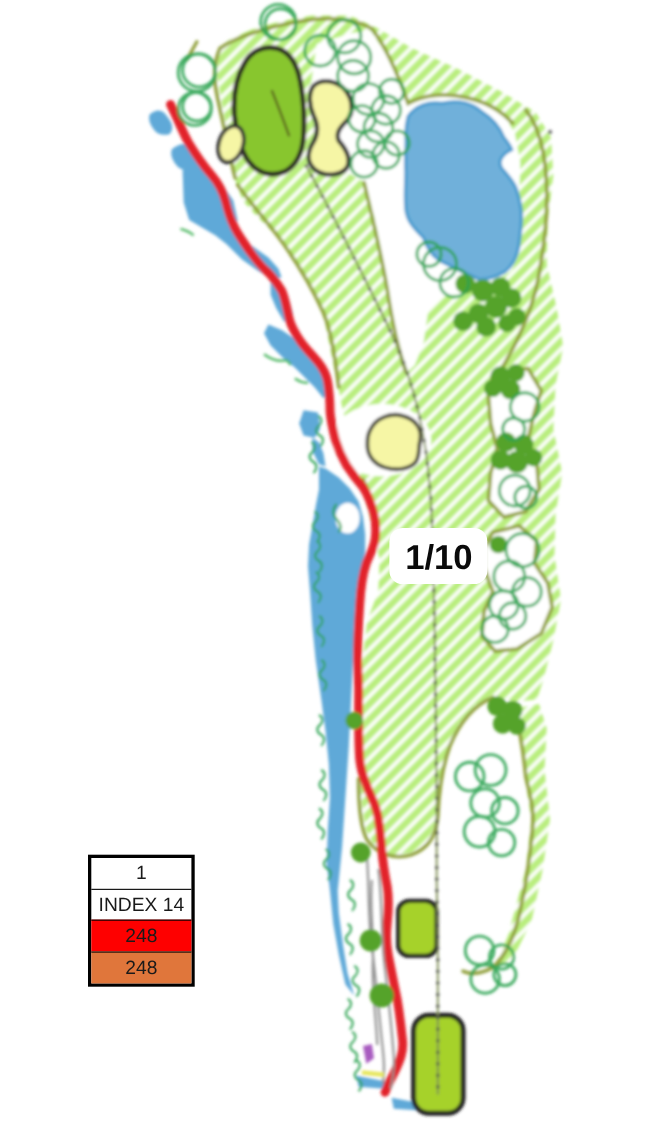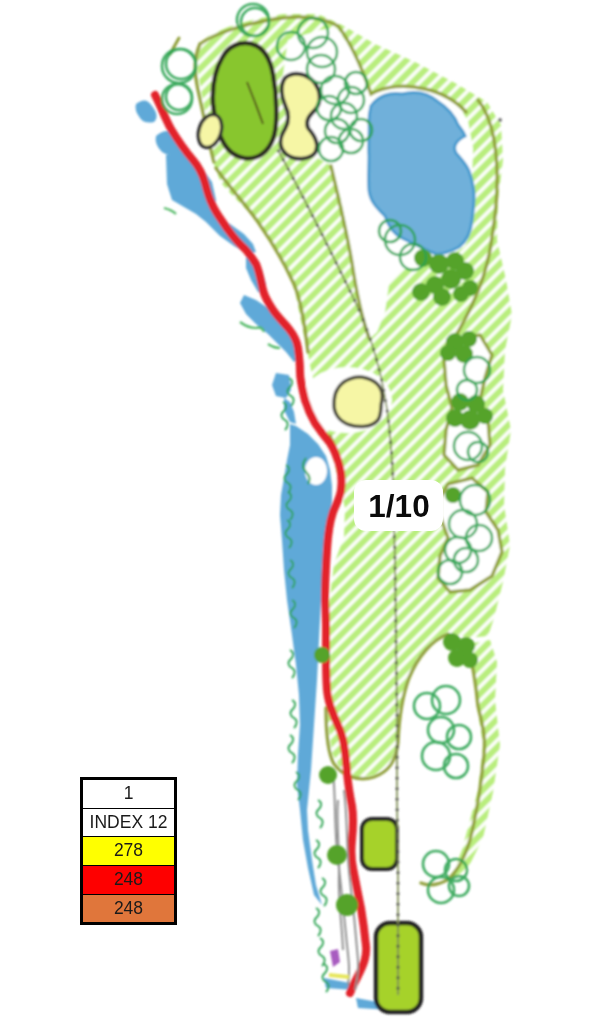--- a/index.html
+++ b/index.html
@@ -194,18 +194,17 @@
 <path d="M330 951 L338 949 L340 962 L333 967 Z" fill="#a85cc0"></path>
 <path d="M329 975 L349 977" stroke="#e6e65a" stroke-width="4"></path>
 <circle cx="500" cy="120" r="2" fill="#777"></circle>
 </g>
 
 <rect x="354" y="480" width="89" height="51" rx="12" fill="#ffffff"></rect>
 <text x="399" y="517" font-family="Liberation Sans, sans-serif" font-size="31.5" font-weight="bold" fill="#0a0a0a" text-anchor="middle">1/10</text>
 </svg>
 <div id="tbl">
 <div>1</div>
-<div>INDEX 12</div>
-<div style="background:#ffff00">278</div>
+<div>INDEX 14</div>
 <div style="background:#fe0000">248</div>
 <div style="background:#e0763b">248</div>
 </div>
 
 
 </body></html>

